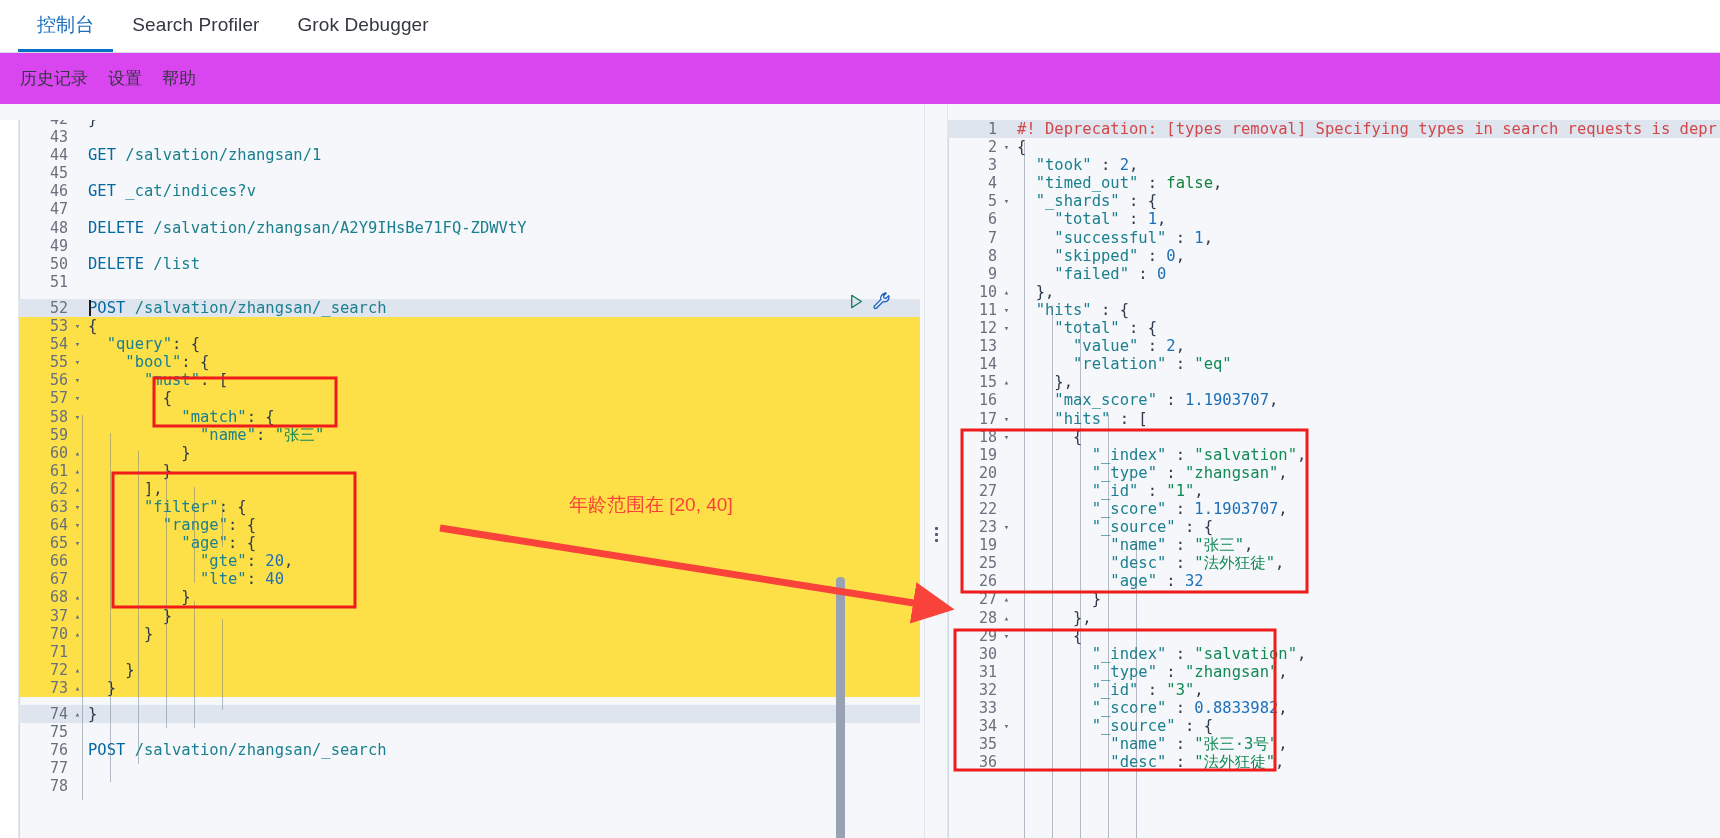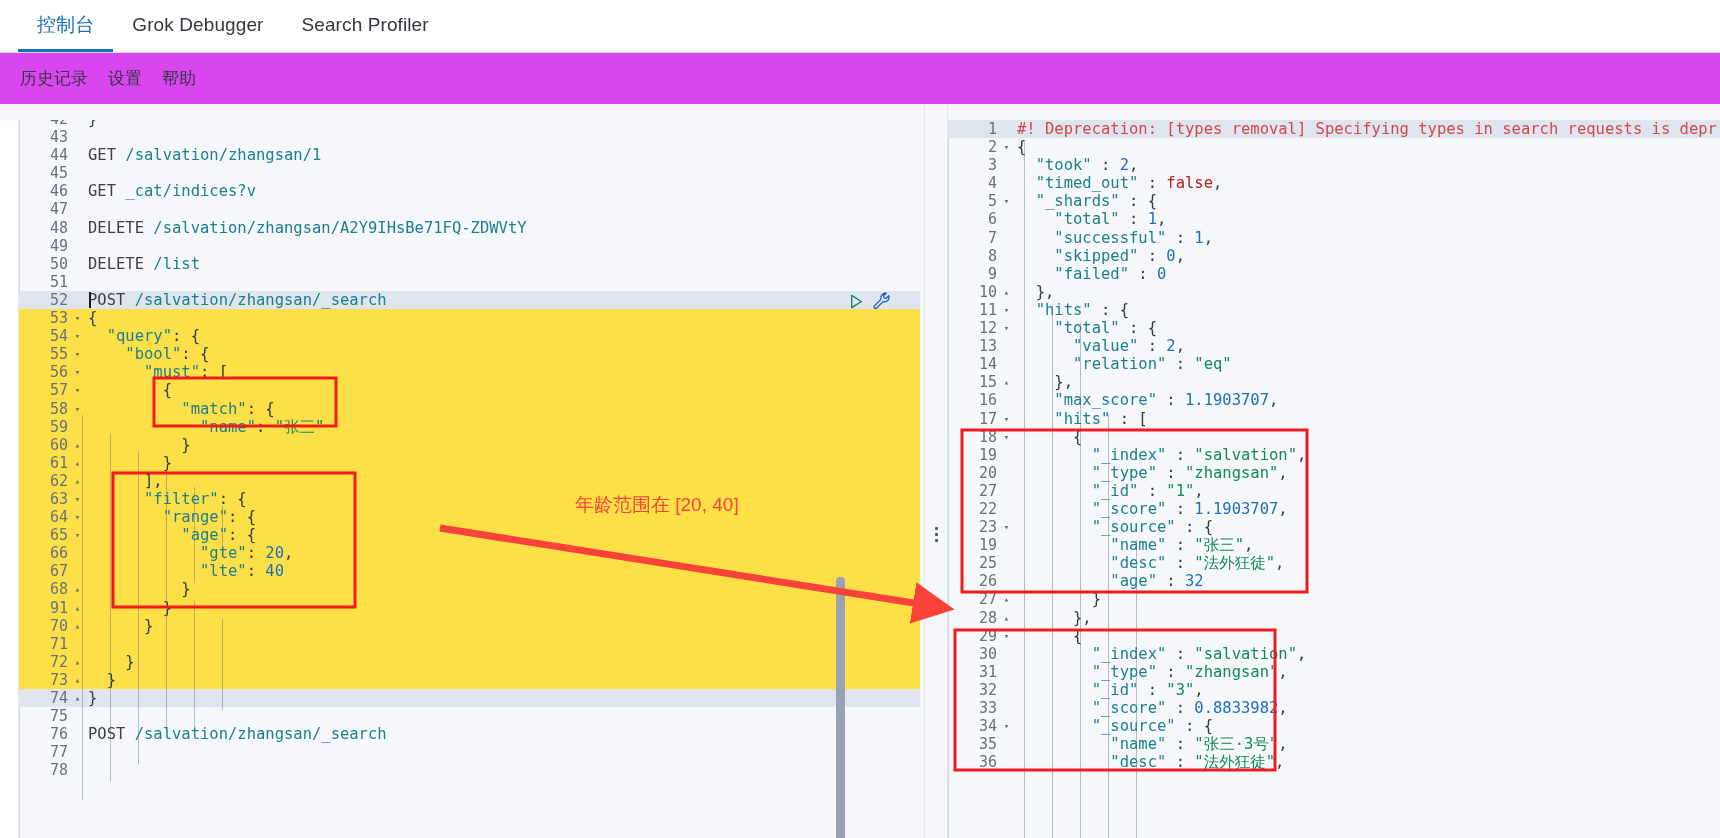--- a/index.html
+++ b/index.html
@@ -80,21 +80,21 @@
     line-height: 18.1px;
   }
   .row {
     position: relative;
     height: 18.1px;
     white-space: pre;
     display: flex;
     align-items: center;
   }
   .row.sel  { background: #fde047; }
-  .row.cur  { background: #dfe5ef; }
+  .row.cur  { background: #dfe5ef; margin-top: 8px; }
   .row.depr { background: #dfe5ef; }
 
   .ln {
     display: inline-block;
     width: 56px;
     min-width: 56px;
     text-align: right;
     padding-right: 3px;
     color: #69707d;
     font-size: 15px;
@@ -108,26 +108,26 @@
   }
   .txt { display: inline-block; padding-left: 4px; }
 
   
   #left-pane .ln { width: 52px; min-width: 52px; }
 
   
   #right-pane .ln { width: 52px; min-width: 52px; }
 
   
-  .k-method { color: #404040; }
+  .k-method { color: #0369a1; }
   .k-url    { color: #1a7f8e; }
   .k-key    { color: #1a7f8e; }
   .k-str    { color: #128a55; }
   .k-num    { color: #1d6fb8; }
-  .k-bool   { color: #b91c1c; }
+  .k-bool   { color: #15803d; }
   .k-punc   { color: #2f3a4a; }
   .k-depr   { color: #d3474a; }
   .k-plain  { color: #2f3a4a; }
 
   
   .ig {
     position:absolute; top:0; bottom:0; width:1px;
     background: rgba(100,115,135,.45);
   }
 
@@ -192,24 +192,24 @@
 </head>
 <body>
 
 <div id="app">
 
   <div class="tabbar" id="tabbar">
       <div class="tab active">
         <span>控制台</span>
       </div>
       <div class="tab">
-        <span>Grok Debugger</span>
+        <span>Search Profiler</span>
       </div>
       <div class="tab">
-        <span>Search Profiler</span>
+        <span>Grok Debugger</span>
       </div>
     </div>
 
   <div class="submenu" id="submenu">
       <div class="mi">历史记录</div>
       <div class="mi">设置</div>
       <div class="mi">帮助</div>
     </div>
 
   <div class="panes">
@@ -239,21 +239,21 @@
             <div class="row sel"><span class="ln">59</span><span class="fold"></span><span class="txt"><span class="k-plain">            </span><span class="k-key">"name"</span><span class="k-punc">: </span><span class="k-str">"张三"</span></span></div>
             <div class="row sel"><span class="ln">60</span><span class="fold">▴</span><span class="txt"><span class="k-punc">          }</span></span></div>
             <div class="row sel"><span class="ln">61</span><span class="fold">▴</span><span class="txt"><span class="k-punc">        }</span></span></div>
             <div class="row sel"><span class="ln">62</span><span class="fold">▴</span><span class="txt"><span class="k-punc">      ],</span></span></div>
             <div class="row sel"><span class="ln">63</span><span class="fold">▾</span><span class="txt"><span class="k-plain">      </span><span class="k-key">"filter"</span><span class="k-punc">: {</span></span></div>
             <div class="row sel"><span class="ln">64</span><span class="fold">▾</span><span class="txt"><span class="k-plain">        </span><span class="k-key">"range"</span><span class="k-punc">: {</span></span></div>
             <div class="row sel"><span class="ln">65</span><span class="fold">▾</span><span class="txt"><span class="k-plain">          </span><span class="k-key">"age"</span><span class="k-punc">: {</span></span></div>
             <div class="row sel"><span class="ln">66</span><span class="fold"></span><span class="txt"><span class="k-plain">            </span><span class="k-key">"gte"</span><span class="k-punc">: </span><span class="k-num">20</span><span class="k-punc">,</span></span></div>
             <div class="row sel"><span class="ln">67</span><span class="fold"></span><span class="txt"><span class="k-plain">            </span><span class="k-key">"lte"</span><span class="k-punc">: </span><span class="k-num">40</span></span></div>
             <div class="row sel"><span class="ln">68</span><span class="fold">▴</span><span class="txt"><span class="k-punc">          }</span></span></div>
-            <div class="row sel"><span class="ln">91</span><span class="fold">▴</span><span class="txt"><span class="k-punc">        }</span></span></div>
+            <div class="row sel"><span class="ln">37</span><span class="fold">▴</span><span class="txt"><span class="k-punc">        }</span></span></div>
             <div class="row sel"><span class="ln">70</span><span class="fold">▴</span><span class="txt"><span class="k-punc">      }</span></span></div>
             <div class="row sel"><span class="ln">71</span><span class="fold"></span><span class="txt"></span></div>
             <div class="row sel"><span class="ln">72</span><span class="fold">▴</span><span class="txt"><span class="k-punc">    }</span></span></div>
             <div class="row sel"><span class="ln">73</span><span class="fold">▴</span><span class="txt"><span class="k-punc">  }</span></span></div>
             <div class="row cur"><span class="ln">74</span><span class="fold">▴</span><span class="txt"><span class="k-punc">}</span></span></div>
             <div class="row"><span class="ln">75</span><span class="fold"></span><span class="txt"></span></div>
             <div class="row"><span class="ln">76</span><span class="fold"></span><span class="txt"><span class="k-method">POST</span><span class="k-url"> /salvation/zhangsan/_search</span></span></div>
             <div class="row"><span class="ln">77</span><span class="fold"></span><span class="txt"></span></div>
             <div class="row"><span class="ln">78</span><span class="fold"></span><span class="txt"></span></div>
           </div>
@@ -351,15 +351,15 @@
 
     <rect x="154" y="378" width="182" height="48" fill="none" stroke="#f01b1b" stroke-width="3"></rect>
     <rect x="113" y="473" width="242" height="134" fill="none" stroke="#f01b1b" stroke-width="3"></rect>
 
     <rect x="962" y="430" width="345" height="162" fill="none" stroke="#f01b1b" stroke-width="3"></rect>
     <rect x="955" y="630" width="320" height="140" fill="none" stroke="#f01b1b" stroke-width="3"></rect>
 
     <line x1="440" y1="528" x2="920" y2="604" stroke="#f9423a" stroke-width="7" marker-end="url(#arrowhead)"></line>
   </svg>
 
-  <div class="anno-text" style="left:569px; top:492px;margin-left:6px;">年龄范围在  [20, 40]</div>
+  <div class="anno-text" style="left:569px; top:492px;">年龄范围在  [20, 40]</div>
 
 </div>
 
 </body></html>

